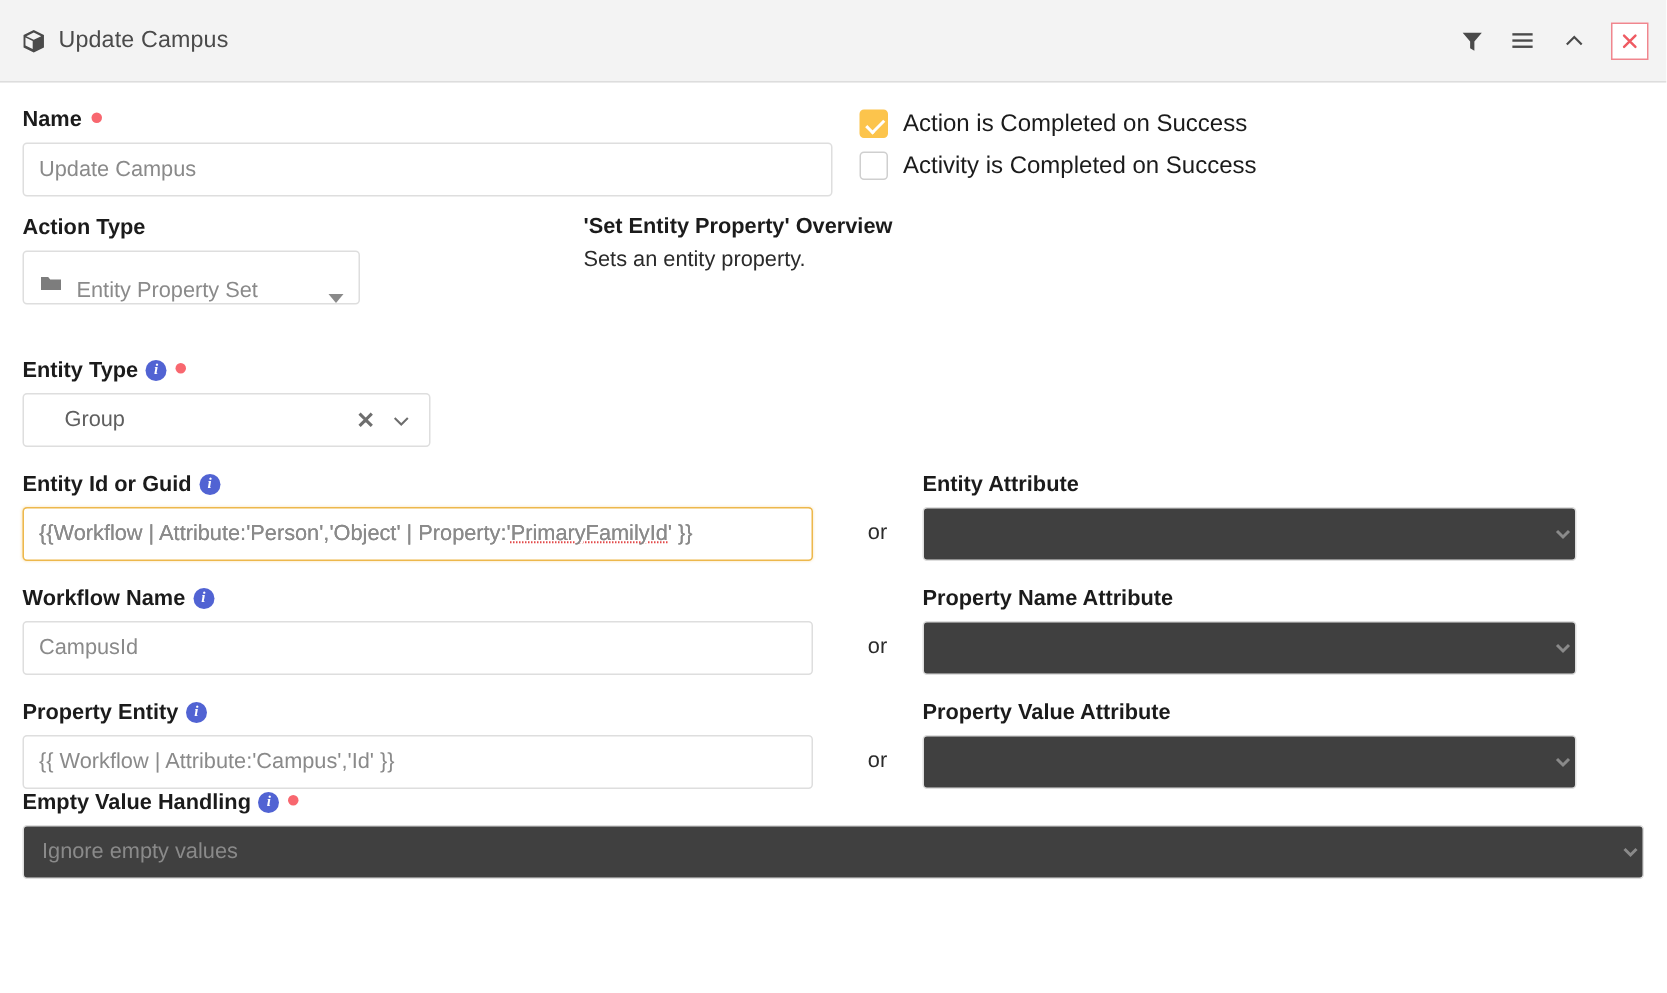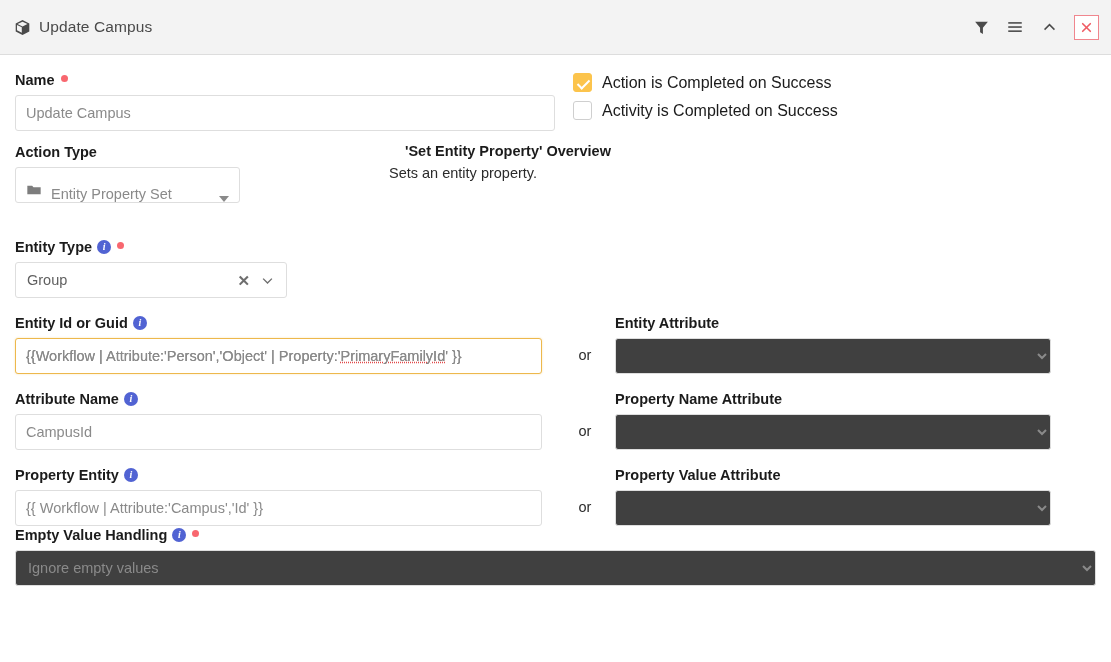--- a/index.html
+++ b/index.html
@@ -195,36 +195,35 @@
     border-right: 5px solid transparent;
     border-top: 6px solid #8a8a8a;
   }
 
   
   .overview-title {
     font-size: 14.5px;
     font-weight: bold;
     color: #1b1b1b;
     margin-bottom: 6px;
-    margin-left: 16px;
   }
   .overview-text {
     font-size: 14.5px;
     color: #2b2b2b;
   }
 
   
   .s2 {
     width: 272px;
     height: 36px;
     border: 1px solid #dedede;
     border-radius: 3px;
     display: flex;
     align-items: center;
-    padding: 0 8px 0 11px;
+    padding: 0 8px 0 27px;
     background: #ffffff;
     cursor: pointer;
   }
   .s2 .s2val { flex: 1; font-size: 14.5px; color: #5f5f5f; }
   .s2 .s2clear {
     font-size: 15px; color: #6e6e6e;
     padding: 0 7px; cursor: pointer; font-weight: bold;
     line-height: 1;
   }
   .s2 .s2arrow { padding: 0 3px; display: flex; align-items: center; cursor: pointer; }
@@ -352,21 +351,21 @@
       </div>
       <select class="sel">
         <option></option>
       </select>
     </div>
   </div>
 
   <div class="row" style="margin-top:16px;">
     <div class="col-left">
       <div class="field-label">
-        <span>Attribute Name</span>
+        <span>Workflow Name</span>
         <span class="info-icon">i</span>
       </div>
       <input class="txt" type="text" style="width: 527px;" placeholder="CampusId">
     </div>
     <div class="col-or">or</div>
     <div class="col-right">
       <div class="field-label">
         <span>Property Name Attribute</span>
       </div>
       <select class="sel">

